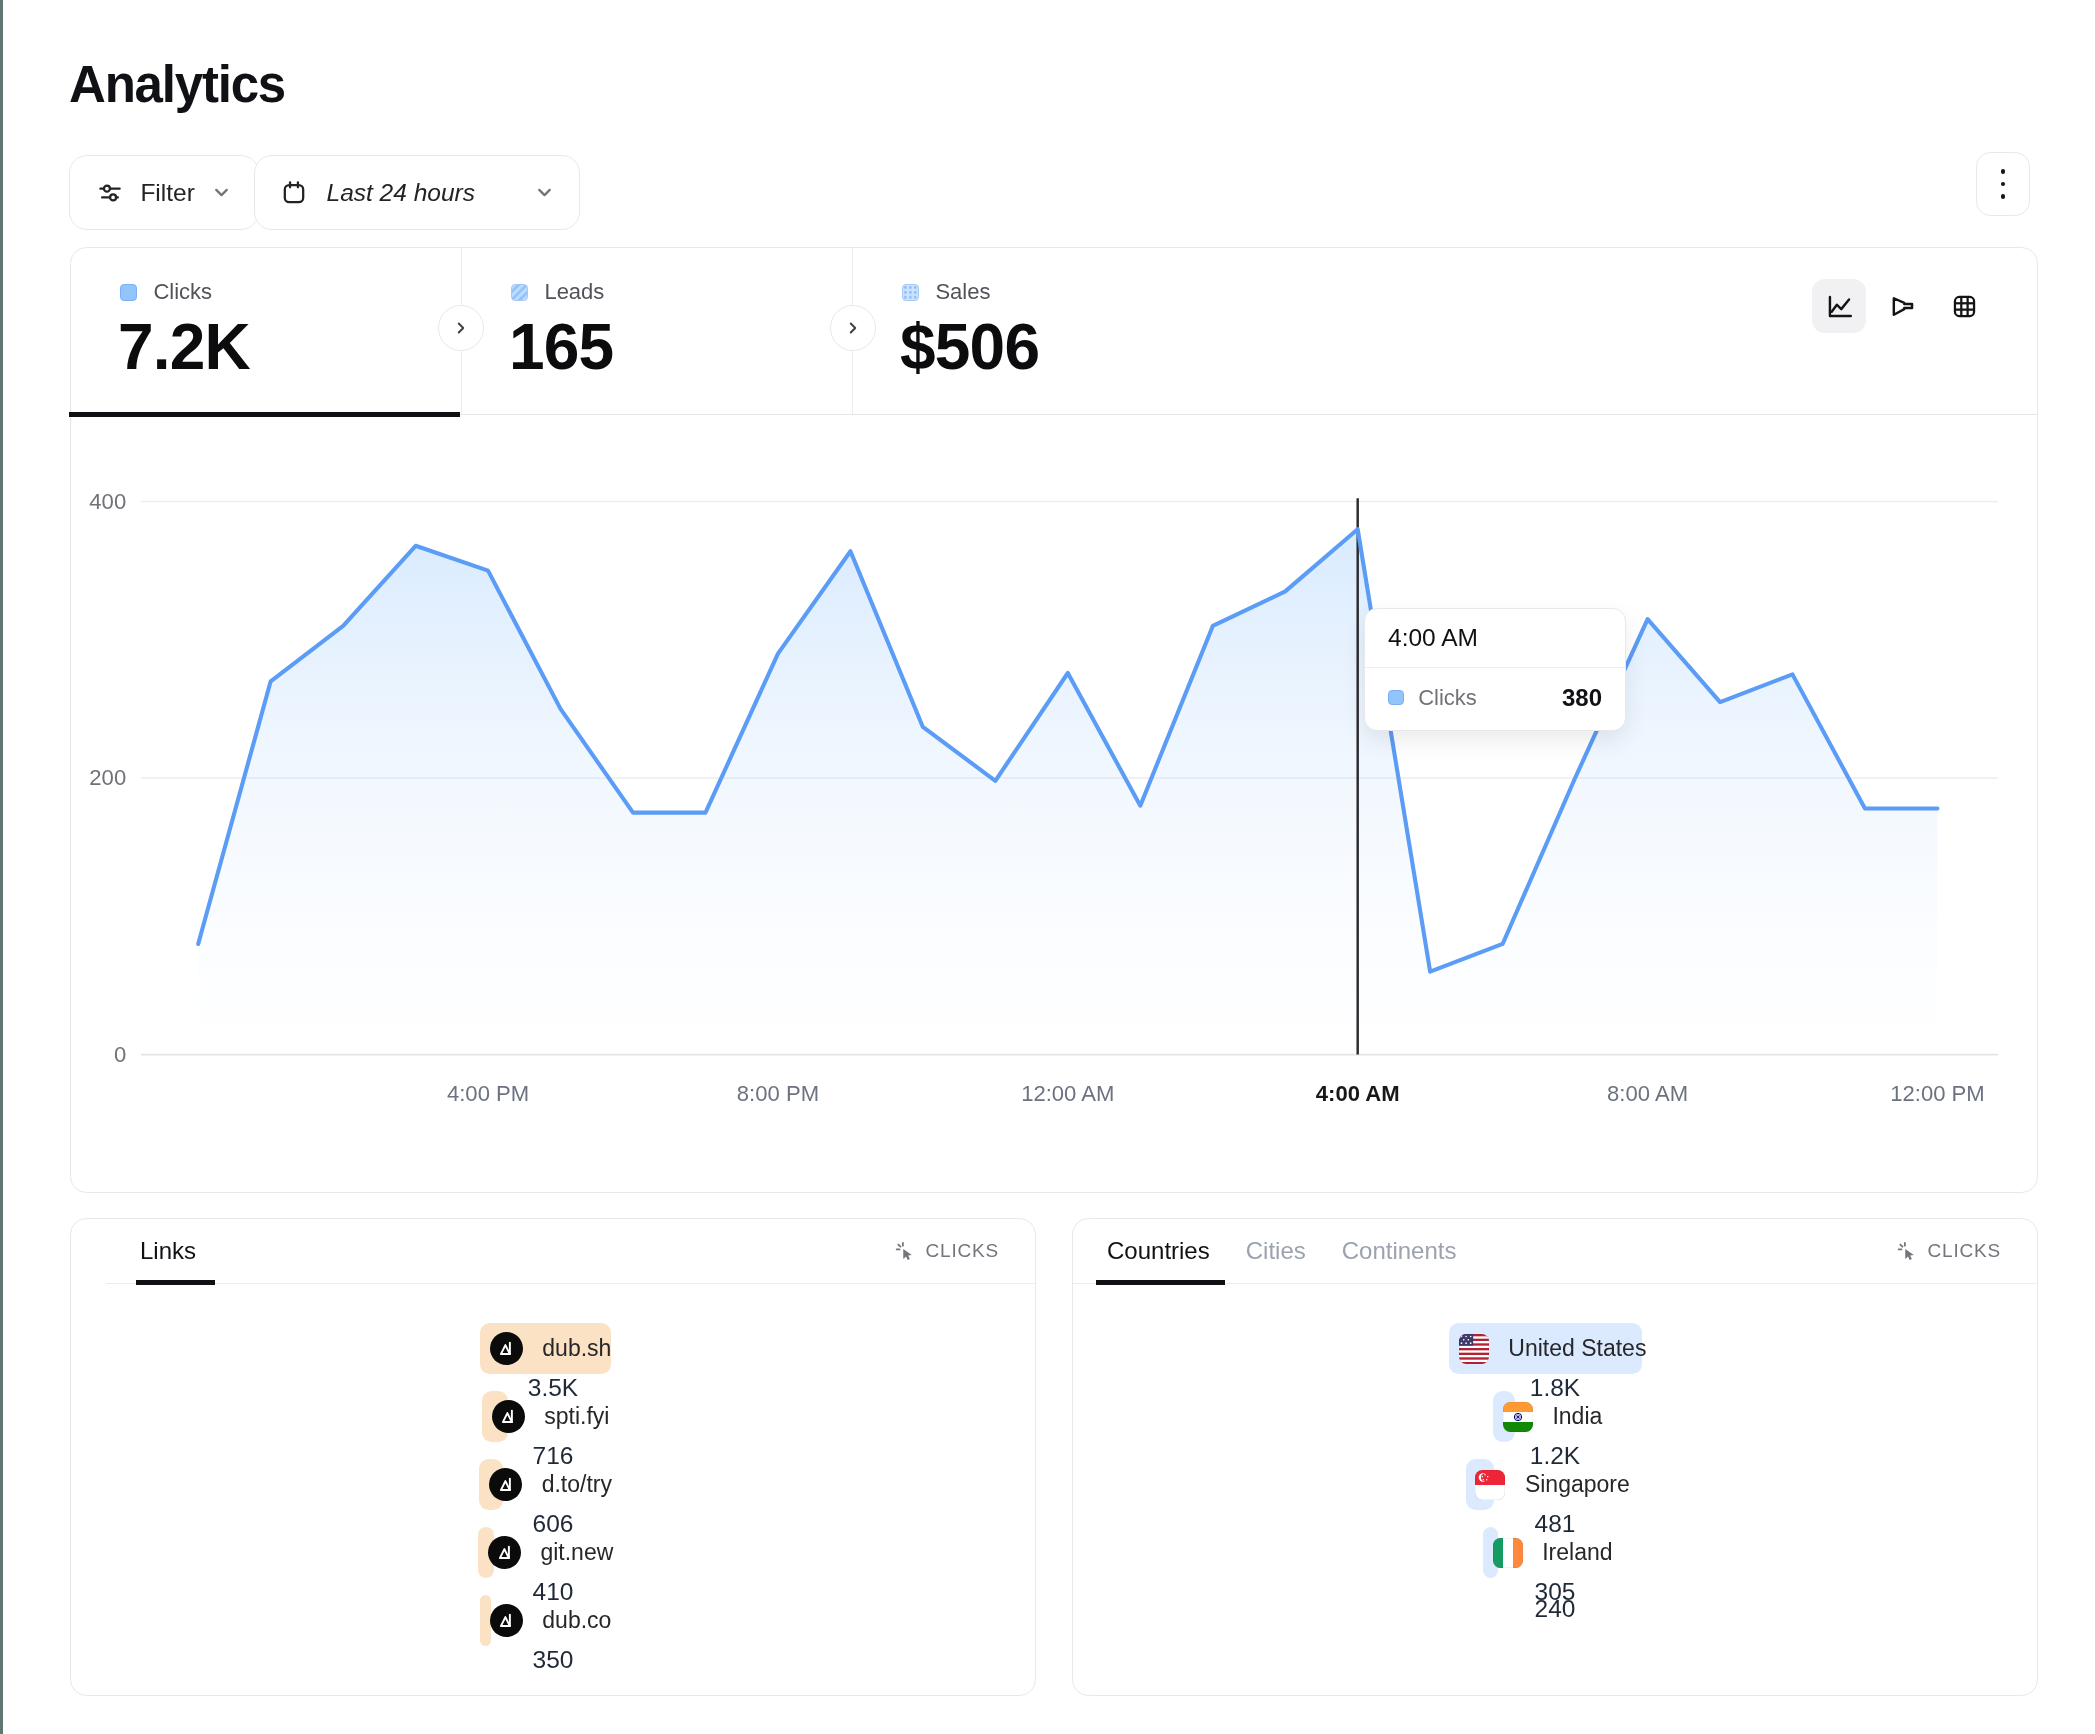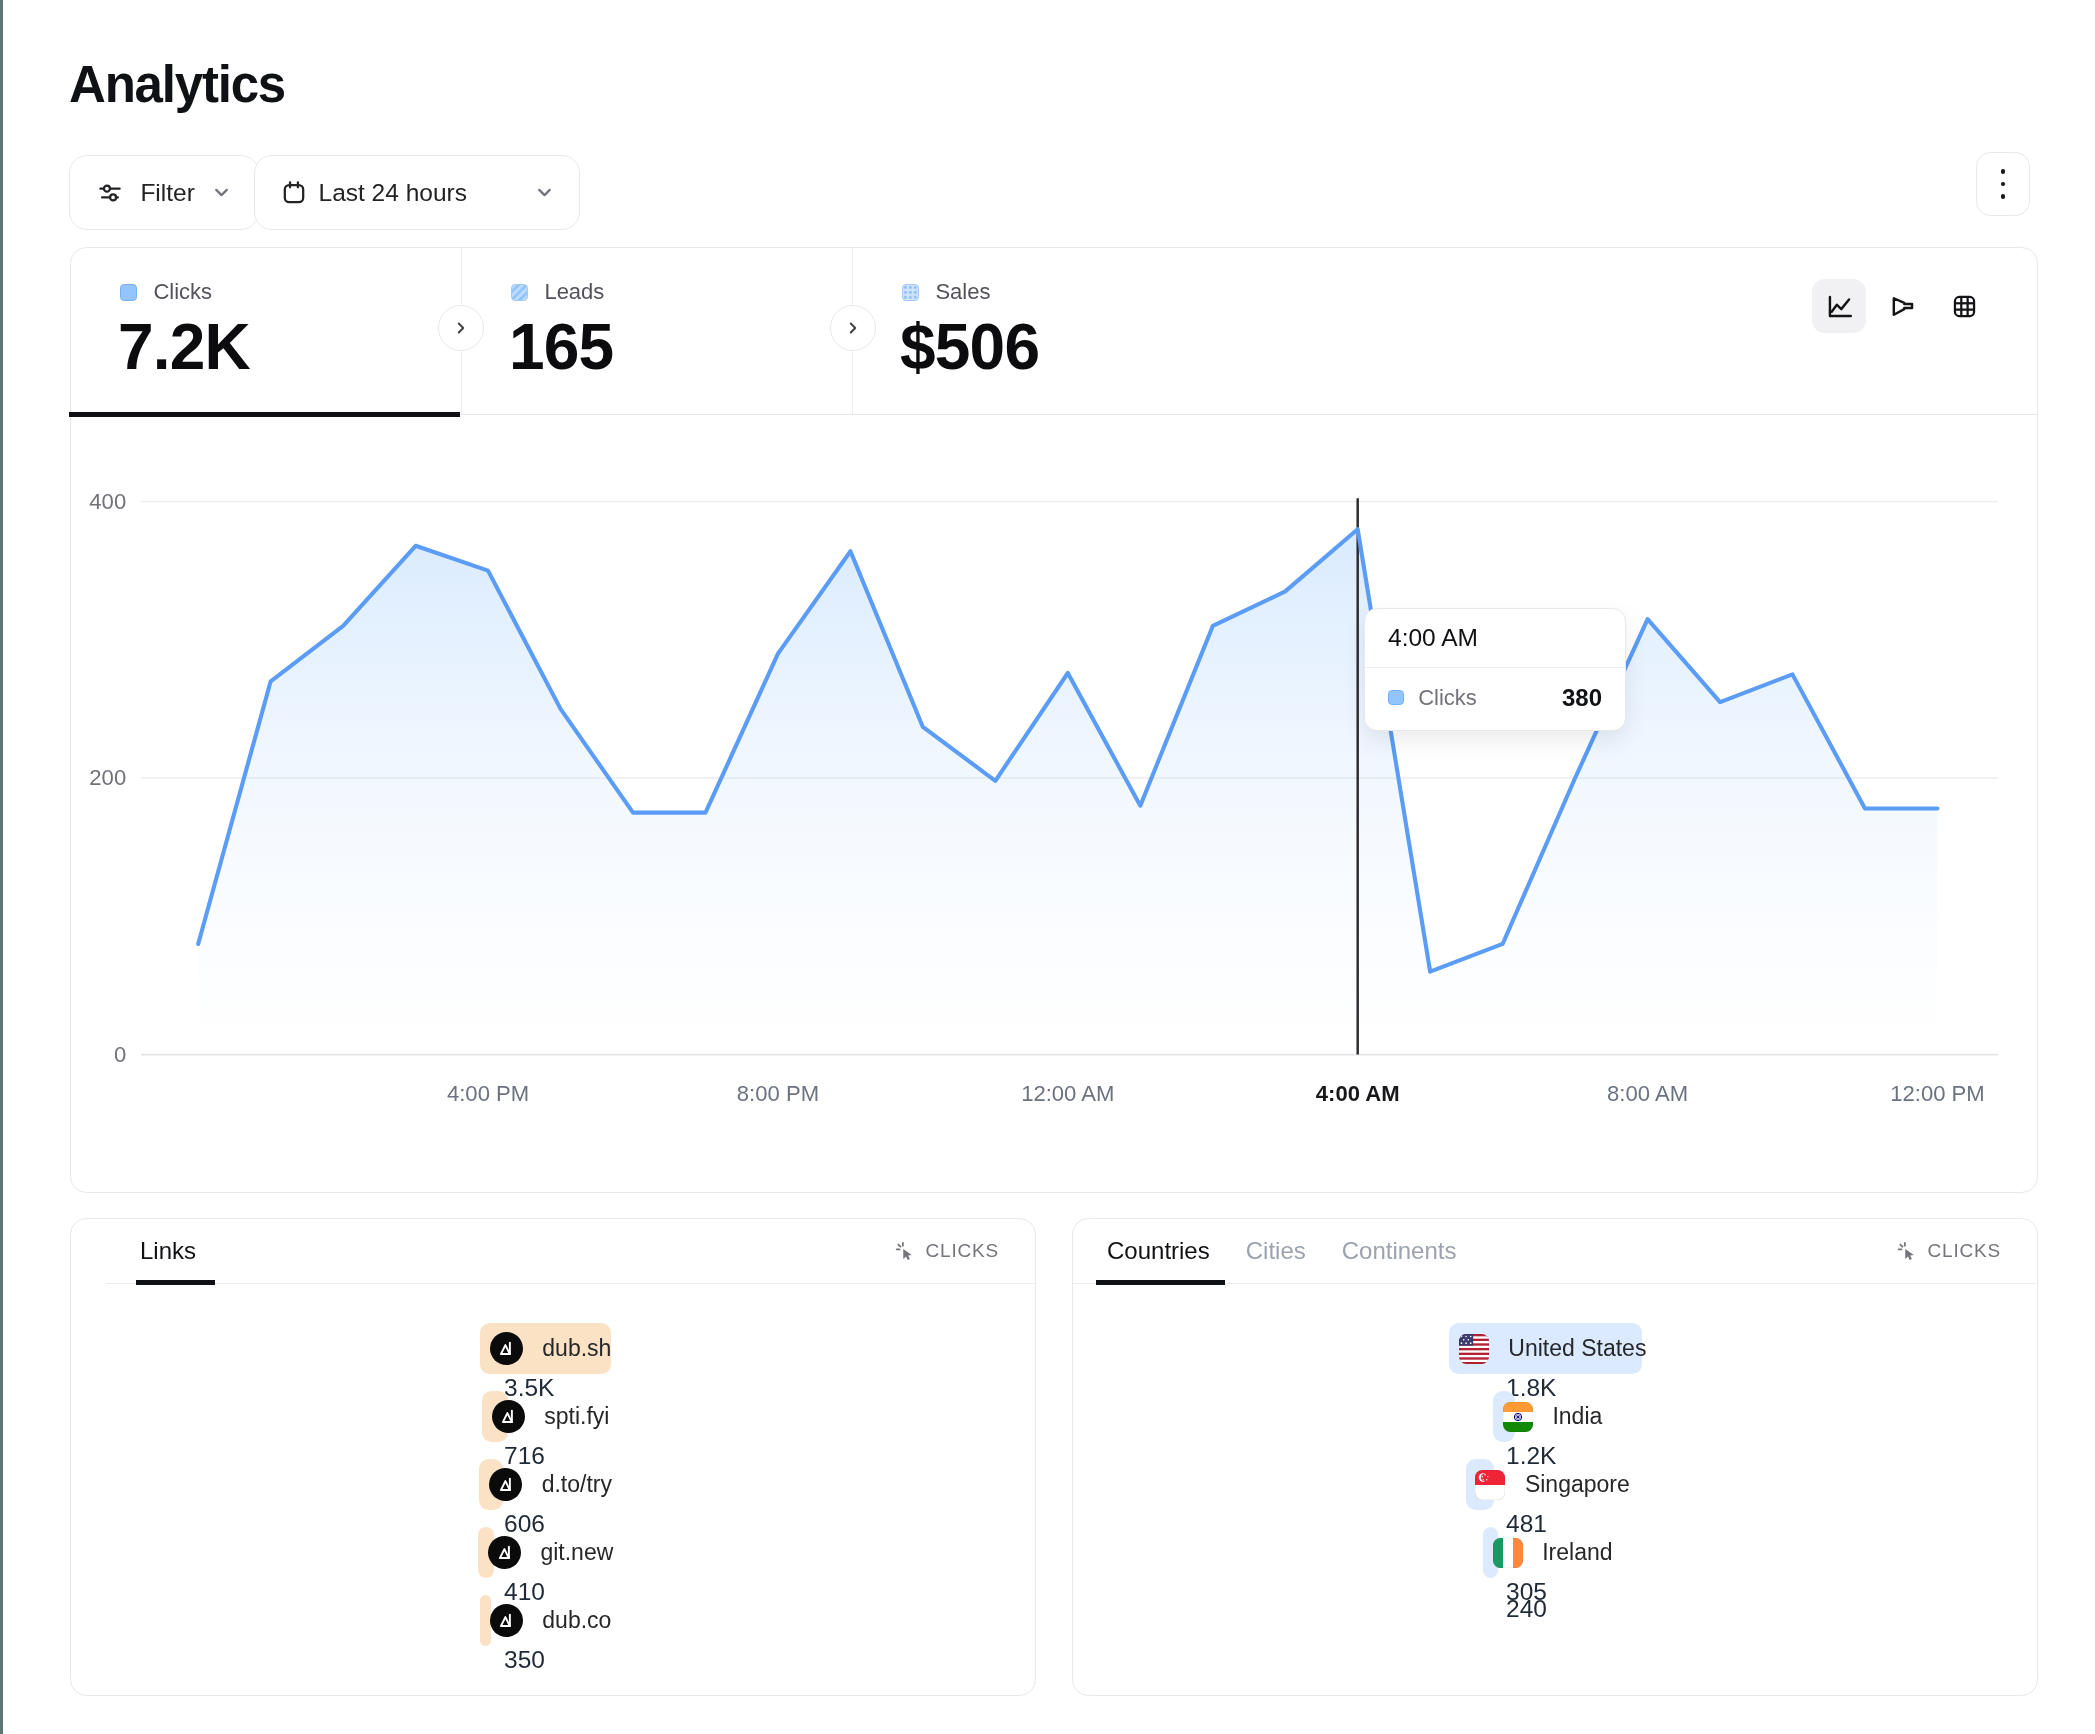--- a/index.html
+++ b/index.html
@@ -7,21 +7,21 @@
     font-family:"Liberation Sans",sans-serif;color:#18181b;overflow:hidden;}
   .edge-strip{position:absolute;left:0;top:0;width:3.3px;height:100%;background:#5f7672;}
 
   
   .page-title{position:absolute;left:69px;top:59px;font-size:51px;font-weight:700;
     letter-spacing:-1.2px;color:#101114;line-height:1;}
   .btn{position:absolute;display:flex;align-items:center;height:75px;box-sizing:border-box;
     background:#fff;border:1.6px solid #e8e8ea;border-radius:18px;font-size:24.5px;color:#232326;cursor:pointer;}
   .btn svg{flex:0 0 auto;}
   .filter-btn{left:69px;top:155px;padding:0 26px;gap:16.4px;}
-  .date-btn{left:254px;top:155px;width:326px;padding:0 24.5px;gap:11px;}
+  .date-btn{left:254px;top:155px;width:326px;padding:0 24.5px;gap:19px;font-style:italic;}
   .date-btn .chev{margin-left:auto;}
   .kebab-btn{position:absolute;left:1976px;top:152px;width:54px;height:64px;box-sizing:border-box;
     border:1.6px solid #e8e8ea;border-radius:14.7px;background:#fff;display:flex;flex-direction:column;
     align-items:center;justify-content:center;gap:7.4px;cursor:pointer;}
   .kebab-btn i{width:4.9px;height:4.9px;border-radius:50%;background:#141417;}
 
   
   .card{position:absolute;left:70px;top:247px;width:1968px;height:946px;box-sizing:border-box;
     border:1.6px solid #e8e8ea;border-radius:16.4px;background:#fff;}
   .stat-tabs{position:absolute;left:0;top:0;right:0;height:166px;border-bottom:1.6px solid #e8e8ea;}
@@ -74,21 +74,21 @@
   .metric{margin-left:auto;display:flex;align-items:center;gap:9.8px;font-size:19px;letter-spacing:0.8px;
     color:#74747c;cursor:pointer;}
   .rows{position:absolute;left:31px;right:31px;top:104px;}
   .row{position:relative;height:51px;margin-bottom:17px;display:flex;align-items:center;cursor:pointer;flex-direction:column;}
   .bar-area{position:relative;flex:1;height:51px;margin-right:14.7px;}
   .bar{position:absolute;left:0;top:0;height:51px;border-radius:9.8px;}
   .panel.links .bar{background:#fbe2c4;}
   .panel.countries .bar{background:#dbeafe;}
   .row-content{position:relative;display:flex;align-items:center;gap:19.6px;padding-left:9.8px;height:51px;}
   .row-label{font-size:23px;color:#27272a;}
-  .row-value{width:98px;text-align:left;font-size:24.5px;color:#1f2937;}
+  .row-value{width:98px;text-align:center;font-size:24.5px;color:#1f2937;}
   .dub-circle{width:33px;height:33px;border-radius:50%;background:#0b0b0c;display:flex;
     align-items:center;justify-content:center;}
   .flag{width:30px;height:30px;display:flex;}
 </style>
 </head>
 <body>
 
 <div class="screen">
   <div class="edge-strip"></div>
 

